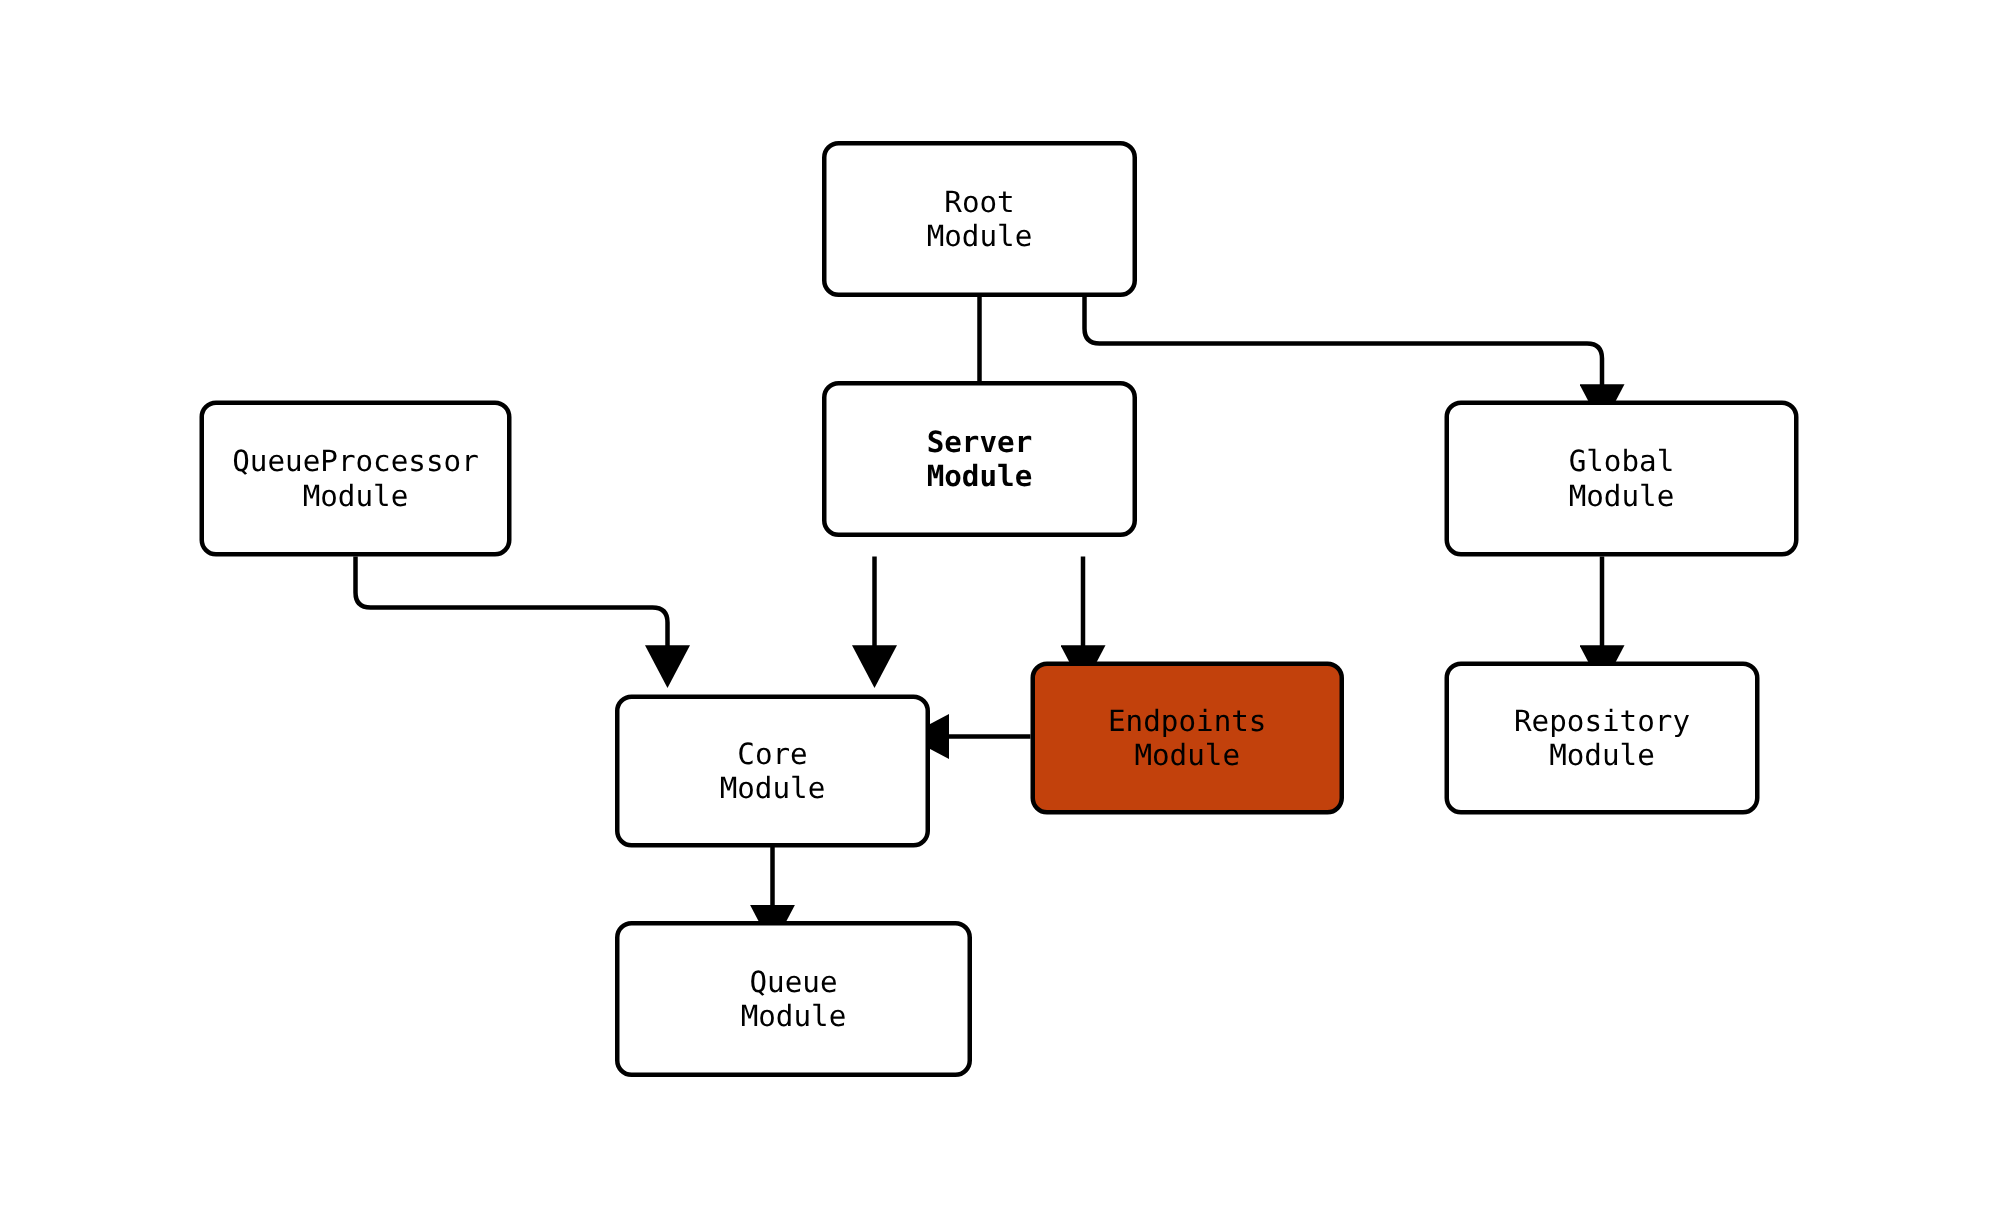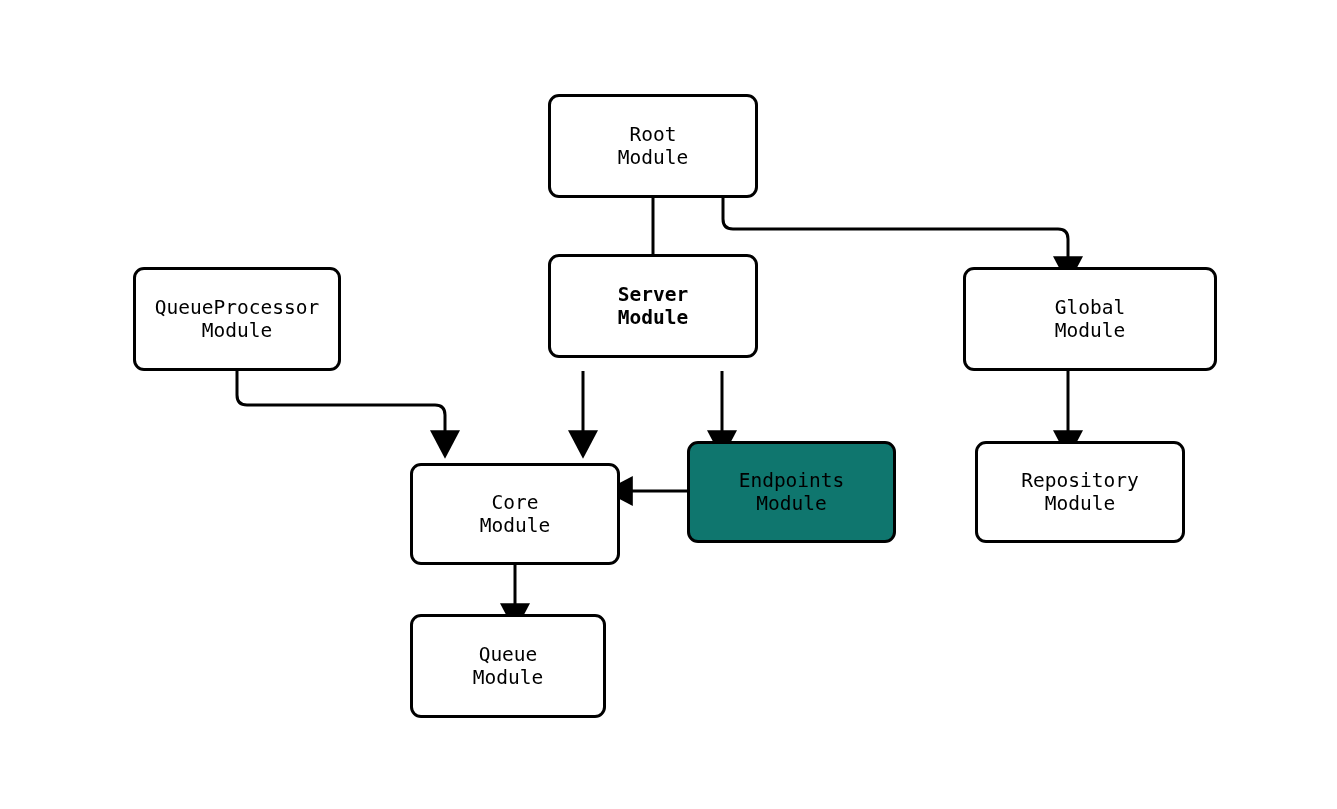--- a/index.html
+++ b/index.html
@@ -73,35 +73,35 @@
         <div class="node-line">Module</div>
       </div>
       <div class="node" style="left: 133px; top: 267px; width: 208px; height: 104px; border-color: rgb(0, 0, 0); background: rgb(255, 255, 255); border-radius: 11px;">
         <div class="node-line">QueueProcessor</div>
         <div class="node-line">Module</div>
       </div>
       <div class="node" style="left: 548px; top: 254px; width: 210px; height: 104px; border-color: rgb(0, 0, 0); background: rgb(255, 255, 255); font-weight: bold;">
         <div class="node-line">Server</div>
         <div class="node-line">Module</div>
       </div>
-      <div class="node" style="left: 963px; top: 267px; width: 254px; height: 104px; border-color: rgb(0, 0, 0); background: rgb(255, 255, 255);">
+      <div class="node" style="left: 963px; top: 267px; width: 236px; height: 104px; border-color: rgb(0, 0, 0); background: rgb(255, 255, 255);">
         <div class="node-line">Global</div>
         <div class="node-line">Module</div>
       </div>
       <div class="node" style="left: 410px; top: 463px; width: 210px; height: 102px; border-color: rgb(0, 0, 0); background: rgb(255, 255, 255);">
         <div class="node-line">Core</div>
         <div class="node-line">Module</div>
       </div>
-      <div class="node" style="left: 687px; top: 441px; width: 209px; height: 102px; border-color: rgb(0, 0, 0); background: #0f766e;">
+      <div class="node" style="left: 687px; top: 441px; width: 209px; height: 102px; border-color: rgb(0, 0, 0); background: #c2410c;">
         <div class="node-line">Endpoints</div>
         <div class="node-line">Module</div>
       </div>
-      <div class="node" style="left: 963px; top: 441px; width: 210px; height: 102px; border-color: rgb(0, 0, 0); background: rgb(255, 255, 255); margin-left: 12px;">
+      <div class="node" style="left: 963px; top: 441px; width: 210px; height: 102px; border-color: rgb(0, 0, 0); background: rgb(255, 255, 255);">
         <div class="node-line">Repository</div>
         <div class="node-line">Module</div>
       </div>
-      <div class="node" style="left: 410px; top: 614px; width: 196px; height: 104px; border-color: rgb(0, 0, 0); background: rgb(255, 255, 255);">
+      <div class="node" style="left: 410px; top: 614px; width: 238px; height: 104px; border-color: rgb(0, 0, 0); background: rgb(255, 255, 255);">
         <div class="node-line">Queue</div>
         <div class="node-line">Module</div>
       </div>
     </div>
 
 </div>
 
 </body></html>

